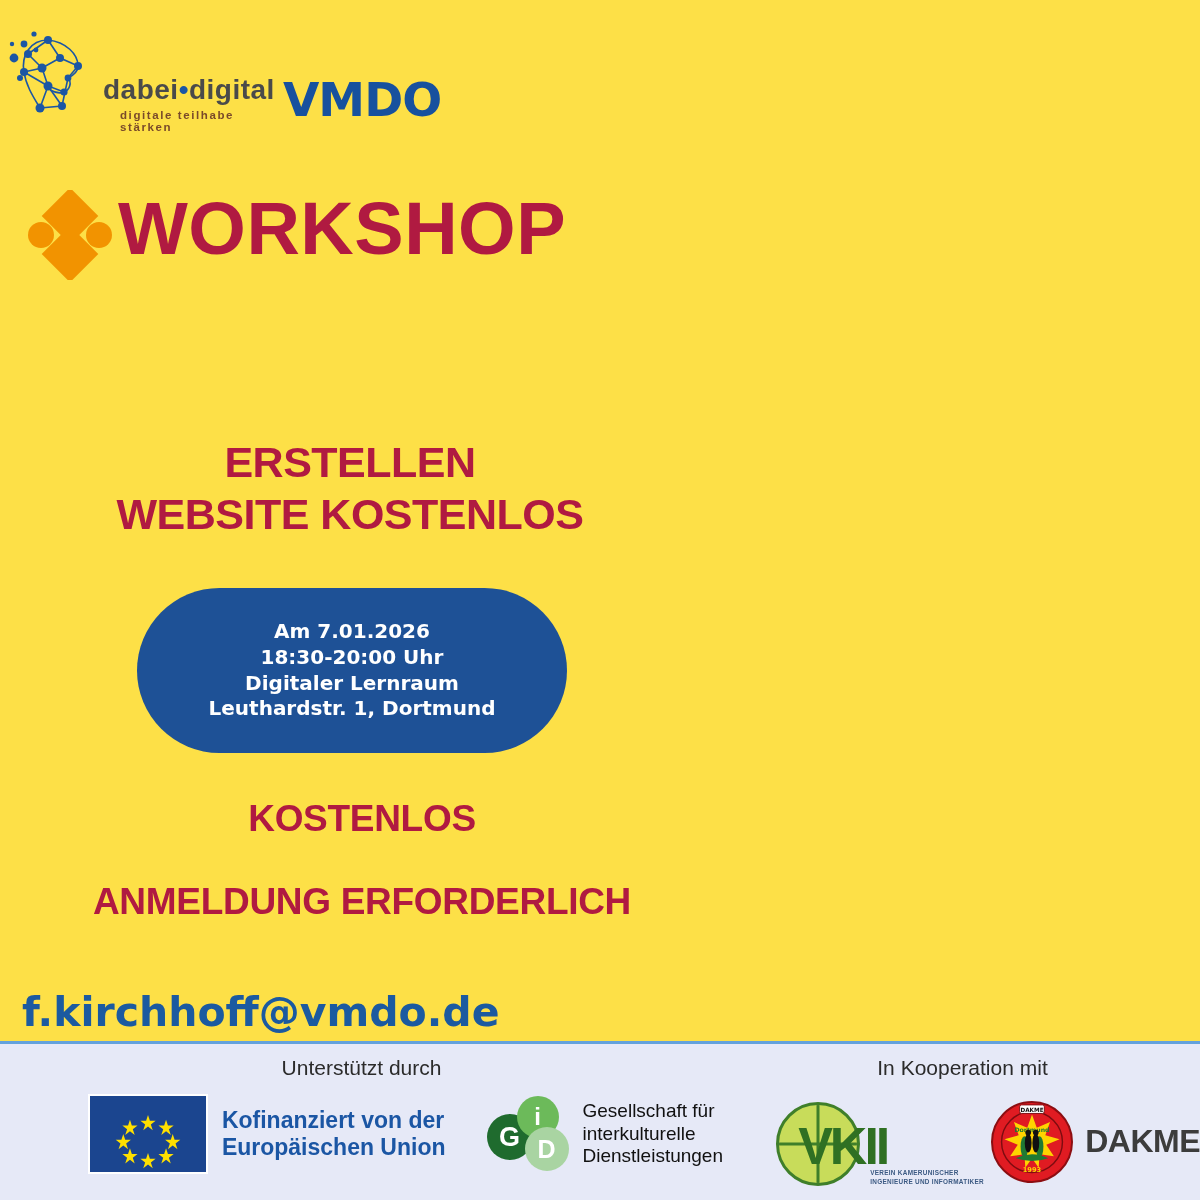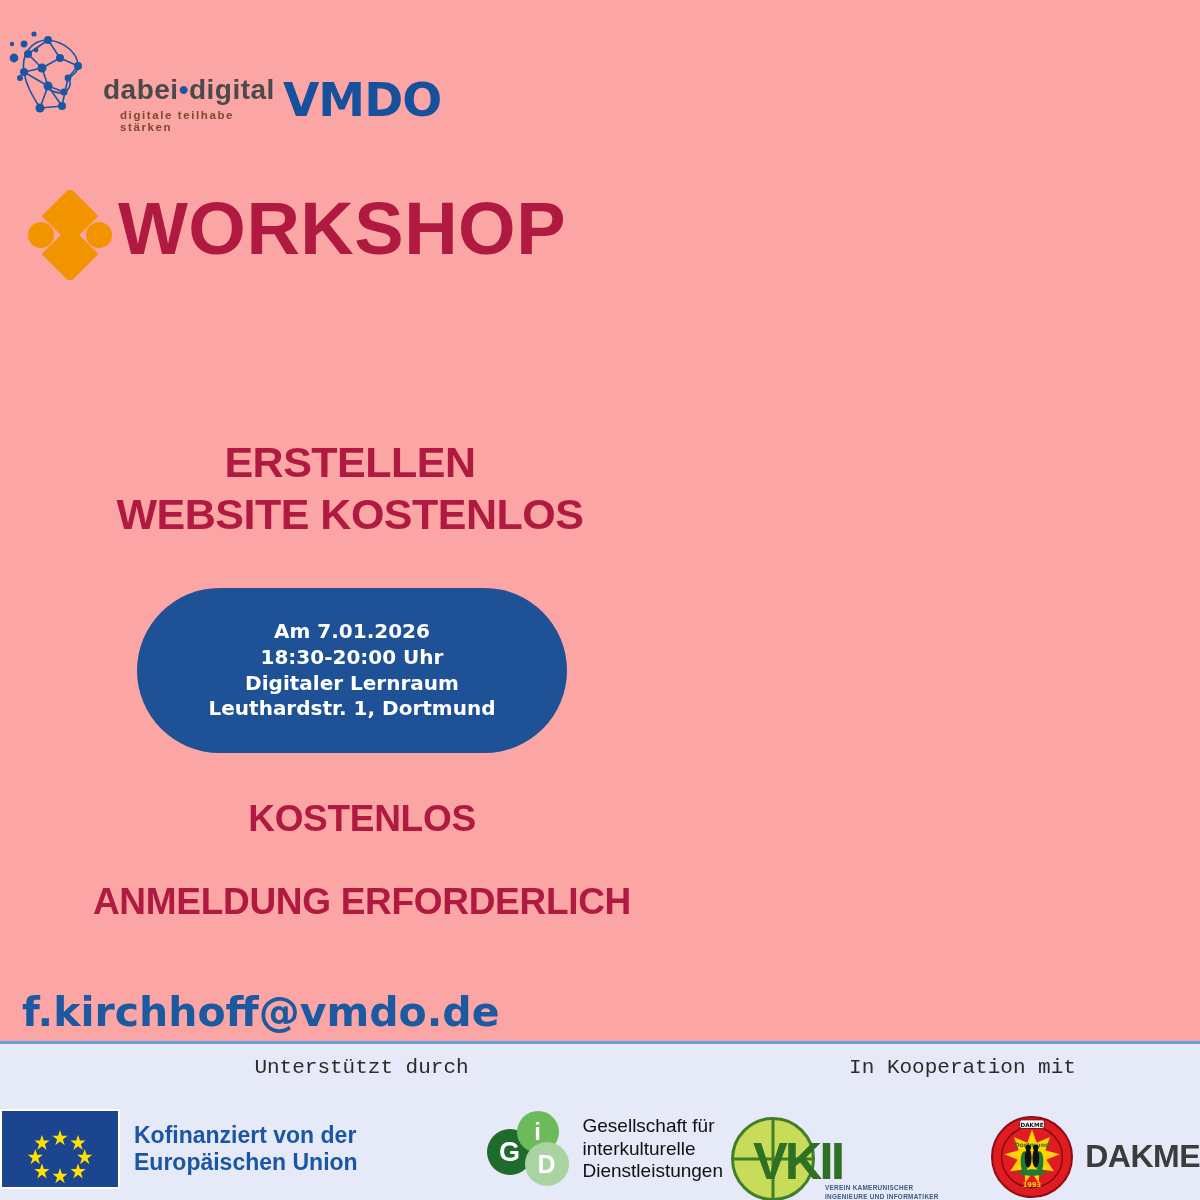--- a/index.html
+++ b/index.html
@@ -3,21 +3,21 @@
 <meta charset="utf-8">
 <style>
   html,body{margin:0;padding:0;}
   body{
     width:1200px;height:1200px;
     background:#ffffff;
     font-family:"Liberation Sans", sans-serif;
     overflow:hidden;
     position:relative;
   }
-  .poster{position:absolute;inset:0;width:1200px;height:1200px;overflow:hidden;background:#fca5a5;}
+  .poster{position:absolute;inset:0;width:1200px;height:1200px;overflow:hidden;background:#fde047;}
 
   
   .logo-row{position:absolute;left:0;top:26px;width:700px;height:110px;}
   .dabei{position:absolute;left:8px;top:0px;width:260px;height:110px;}
   .dabei-mark{position:absolute;left:0;top:2px;width:92px;height:92px;}
   .dabei-text{position:absolute;left:95px;top:50px;font-size:28px;font-weight:bold;color:#4a4a4a;letter-spacing:.5px;line-height:1;}
   .dabei-text .dot{color:#1b56a4;}
   .dabei-sub{position:absolute;left:96px;top:84px;font-size:11.5px;font-weight:bold;color:#7a4a2a;letter-spacing:1.6px;line-height:1;margin-left:16px;}
   .vmdo{position:absolute;left:283px;top:50px;font-size:47px;font-weight:bold;color:#17519e;letter-spacing:-1px;line-height:1;font-family:"DejaVu Sans", sans-serif;}
 
@@ -59,23 +59,23 @@
   
   .footer{
     position:absolute;left:0;top:1041px;width:1200px;height:159px;
     background:#e6e9f7;border-top:3px solid #64a2dd;box-sizing:border-box;
   }
   .f-col{position:absolute;top:0;height:100%;}
   .f-left{left:0;width:723px;}
   .f-right{left:725px;width:475px;}
   .f-title{
     width:100%;text-align:center;font-size:21px;color:#2b2b2b;
-    margin-top:12px;font-family:Liberation Mono, monospace;
-  }
-  .f-logos{display:flex;align-items:center;justify-content:space-between;gap:41px;margin-top:30px;}
+    margin-top:12px;font-family:Liberation Sans, sans-serif;
+  }
+  .f-logos{display:flex;align-items:center;justify-content:flex-end;gap:41px;margin-top:14px;}
 
   .eu-wrap{display:flex;align-items:center;gap:14px;}
   .eu-flag{width:120px;height:80px;background:#1b458f;border:2px solid #ffffff;position:relative;box-sizing:border-box;}
   .eu-text{font-size:23px;font-weight:bold;color:#1b56a4;line-height:1.18;font-family:"Liberation Sans", sans-serif;}
 
   .gid-wrap{display:flex;align-items:center;gap:10px;}
   .gid-mark{position:relative;width:86px;height:76px;}
   .gid-c{position:absolute;border-radius:50%;display:flex;align-items:center;justify-content:center;color:#fff;font-weight:bold;font-family:"Liberation Sans", sans-serif;}
   .gid-g{left:0;top:18px;width:46px;height:46px;background:#1f6b2e;font-size:27px;}
   .gid-i{left:30px;top:0;width:42px;height:42px;background:#6cba5a;font-size:24px;}

